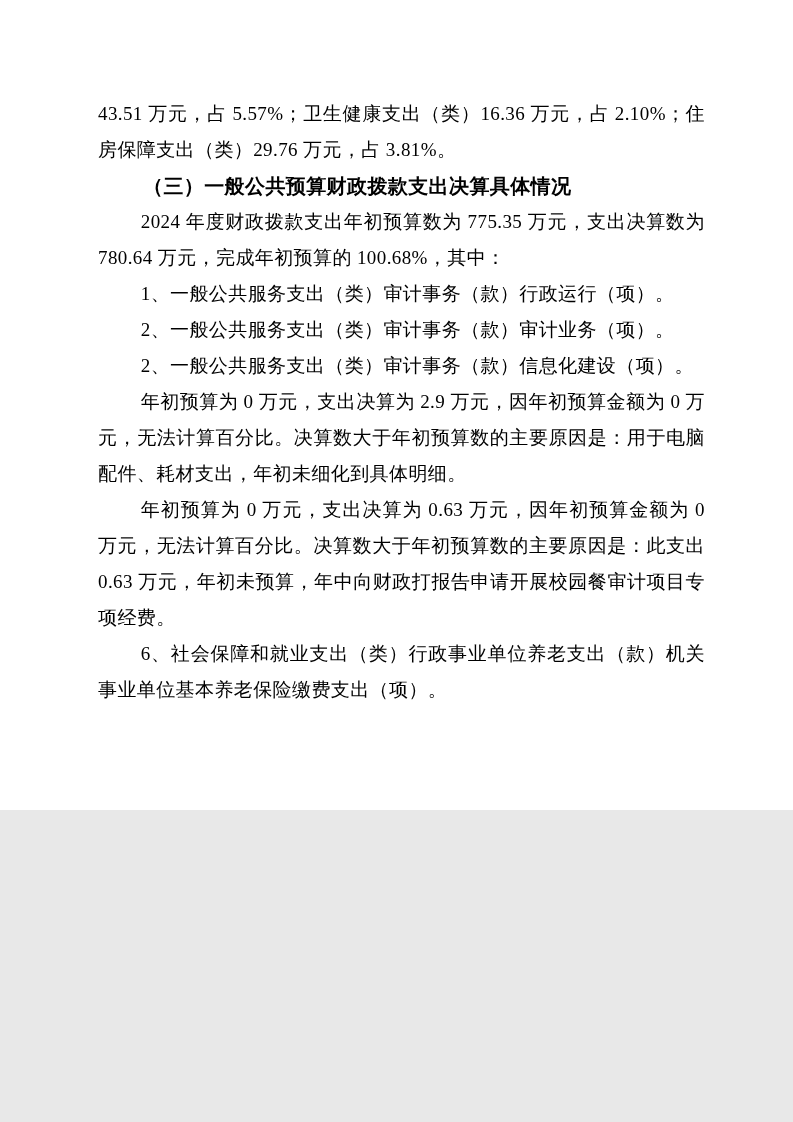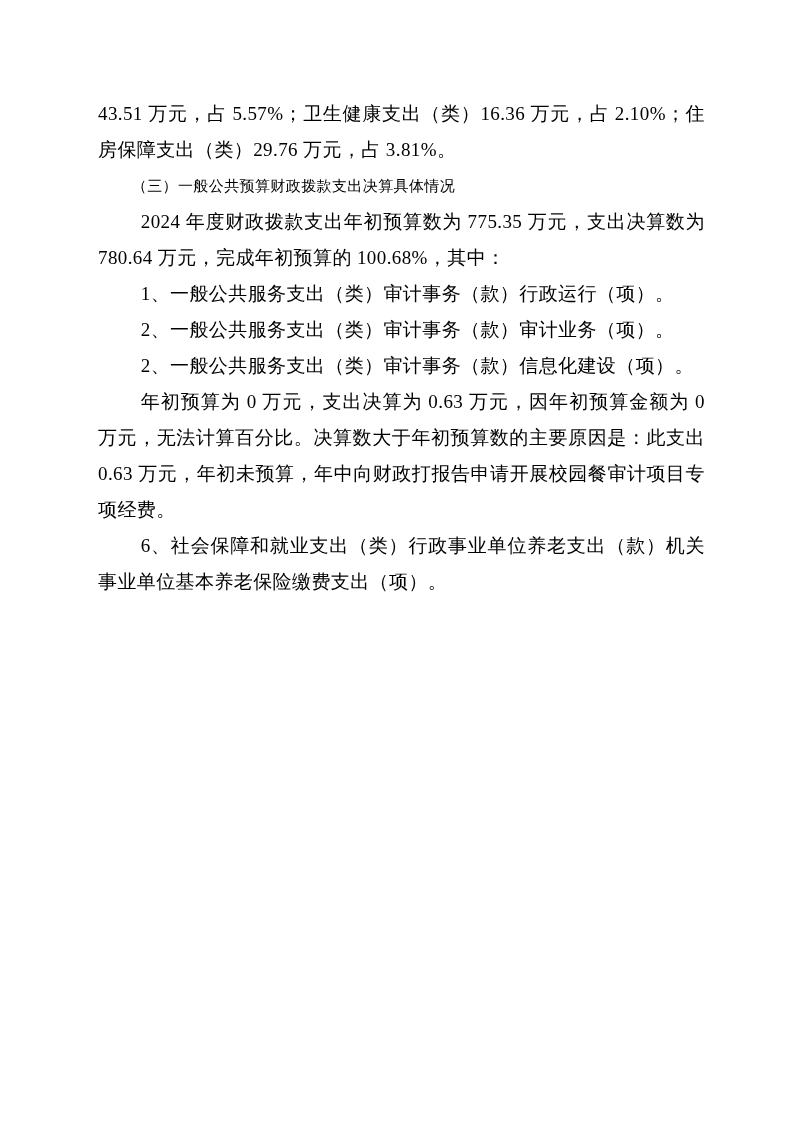--- a/index.html
+++ b/index.html
@@ -3,21 +3,21 @@
 <meta charset="utf-8">
 <style>
   html, body {
     margin: 0;
     padding: 0;
     background: #e8e8e8;
   }
   .page {
     position: relative;
     width: 793px;
-    height: 1122px;
+    height: 810px;
     margin: 0 auto;
     background: #ffffff;
     box-sizing: border-box;
     padding: 96px 88px 60px 98px;
     overflow: hidden;
     color: #000000;
   }
   .doc-body {
     width: 100%;
   }
@@ -30,22 +30,22 @@
     text-indent: 2.25em;
     letter-spacing: 0.4px;
     word-break: break-all;
   }
   .body-para.no-indent {
     text-indent: 0;
   }
   .section-heading {
     margin: 0;
     font-family: "Liberation Sans", sans-serif;
-    font-weight: normal;
-    font-size: 15px;
+    font-weight: bold;
+    font-size: 20px;
     line-height: 36px;
     text-indent: 2.25em;
     letter-spacing: 0.4px;
     text-align: justify;
   }
 </style>
 </head>
 <body>
 
 <div class="page">
@@ -58,20 +58,21 @@
     <p class="body-para">2024 年度财政拨款支出年初预算数为 775.35 万元，支出决算数为 780.64 万元，完成年初预算的 100.68%，其中：</p>
 
     <p class="body-para">1、一般公共服务支出（类）审计事务（款）行政运行（项）。</p>
 
 
     <p class="body-para">2、一般公共服务支出（类）审计事务（款）审计业务（项）。</p>
 
 
     <p class="body-para">2、一般公共服务支出（类）审计事务（款）信息化建设（项）。</p>
 
+    <p class="body-para">年初预算为 0 万元，支出决算为 2.9 万元，因年初预算金额为 0 万元，无法计算百分比。决算数大于年初预算数的主要原因是：用于电脑配件、耗材支出，年初未细化到具体明细。</p>
 
 
     <p class="body-para">年初预算为 0 万元，支出决算为 0.63 万元，因年初预算金额为 0 万元，无法计算百分比。决算数大于年初预算数的主要原因是：此支出 0.63 万元，年初未预算，年中向财政打报告申请开展校园餐审计项目专项经费。</p>
 
     <p class="body-para">6、社会保障和就业支出（类）行政事业单位养老支出（款）机关事业单位基本养老保险缴费支出（项）。</p>
 
   </div>
 </div>
 
 </body></html>

